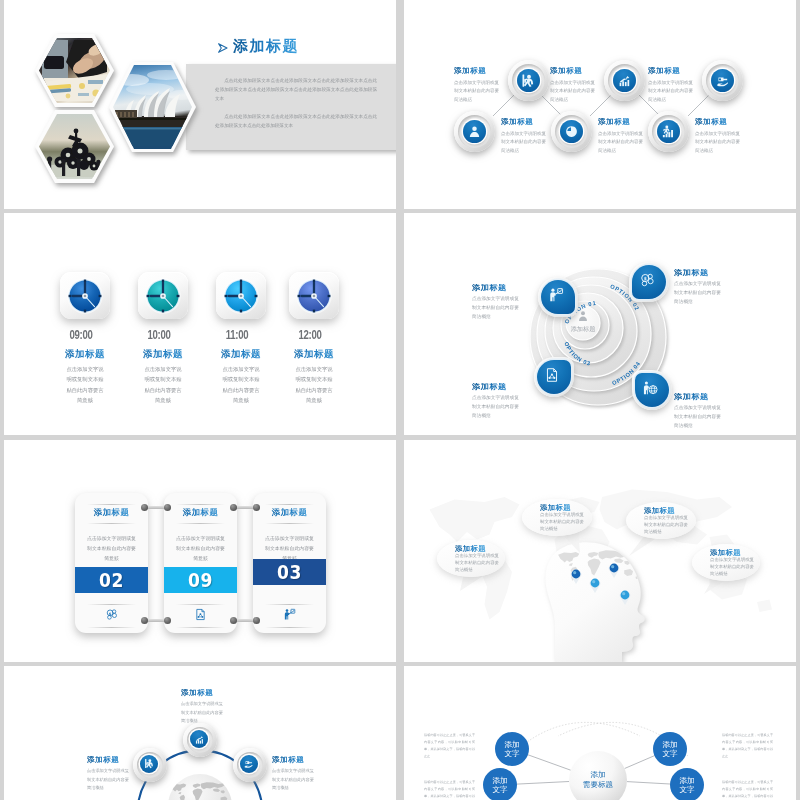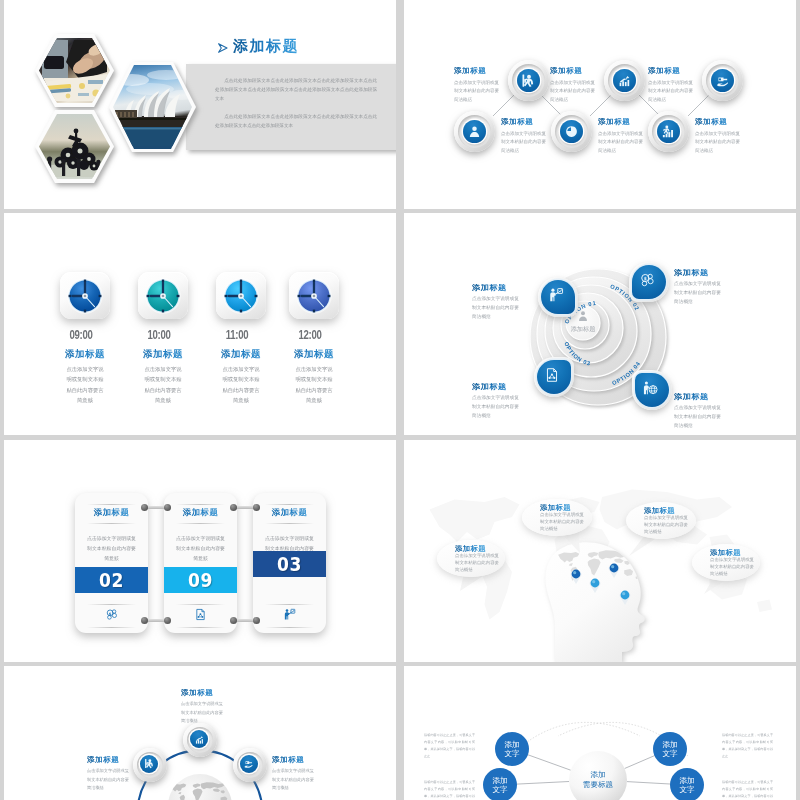--- a/index.html
+++ b/index.html
@@ -581,21 +581,21 @@
               <path d="M11.9 11.2 L8.2 16.4 M11.9 11.2 L15.6 16.4 M8.2 16.4 L15.6 16.4" fill="none" stroke="currentColor" stroke-width="1.1"></path>
             </svg>
           </div>
           <div style="position:absolute;left:12px;top:134px;width:49px;height:1px;background:linear-gradient(90deg,rgba(190,190,190,0),#c4c4c4,rgba(190,190,190,0));"></div>
         </div>
         <div class="card" style="left:249px;top:53px;width:73px;height:140px;">
           <div class="ttl-grad" style="position:absolute;left:0;top:14px;width:100%;text-align:center;font-size:8.4px;letter-spacing:.5px;">添加标题</div>
           <div style="position:absolute;left:12px;top:11px;width:49px;height:1px;background:linear-gradient(90deg,rgba(190,190,190,0),#c4c4c4,rgba(190,190,190,0));"></div>
           <div style="position:absolute;left:12px;top:30px;width:49px;height:1px;background:linear-gradient(90deg,rgba(190,190,190,0),#c4c4c4,rgba(190,190,190,0));"></div>
           <div style="position:absolute;left:10px;top:41px;width:53px;text-align:center;font-size:4.9px;color:#8d9196;line-height:2.05;">点击添加文字说明或复制文本粘贴自此内容要简意赅</div>
-          <div class="cardnum" style="top:58px;height:26px;background:#1d4f96;">03</div>
+          <div class="cardnum" style="top:66px;height:26px;background:#1d4f96;">03</div>
           <div style="position:absolute;left:12px;top:111px;width:49px;height:1px;background:linear-gradient(90deg,rgba(190,190,190,0),#c4c4c4,rgba(190,190,190,0));"></div>
           <div style="position:absolute;left:0;top:115px;width:100%;display:flex;justify-content:center;">
             <svg width="13" height="13" viewBox="0 0 24 24" fill="#1a73b8" style="color:#1a73b8">
               <circle cx="7.4" cy="4.8" r="2.4"></circle>
               <path d="M3.4 21.2 L3.4 11.6 C3.4 9.2 5.0 8.0 7.4 8.0 C9.8 8.0 11.3 9.2 11.3 11.6 L11.3 13.0 L9.6 13.0 L9.6 21.2 L8.1 21.2 L8.1 15.2 L6.7 15.2 L6.7 21.2 Z"></path>
               <path d="M10.0 10.4 L15.6 7.2 L16.4 8.6 L10.8 11.8 Z"></path>
               <rect x="14.6" y="2.4" width="7.2" height="7.2" rx="0.8" fill="none" stroke="currentColor" stroke-width="1.4"></rect>
               <path d="M16.4 6.0 L17.9 7.4 L20.4 4.0" fill="none" stroke="currentColor" stroke-width="1.4" stroke-linecap="round" stroke-linejoin="round"></path>
             </svg>
           </div>

